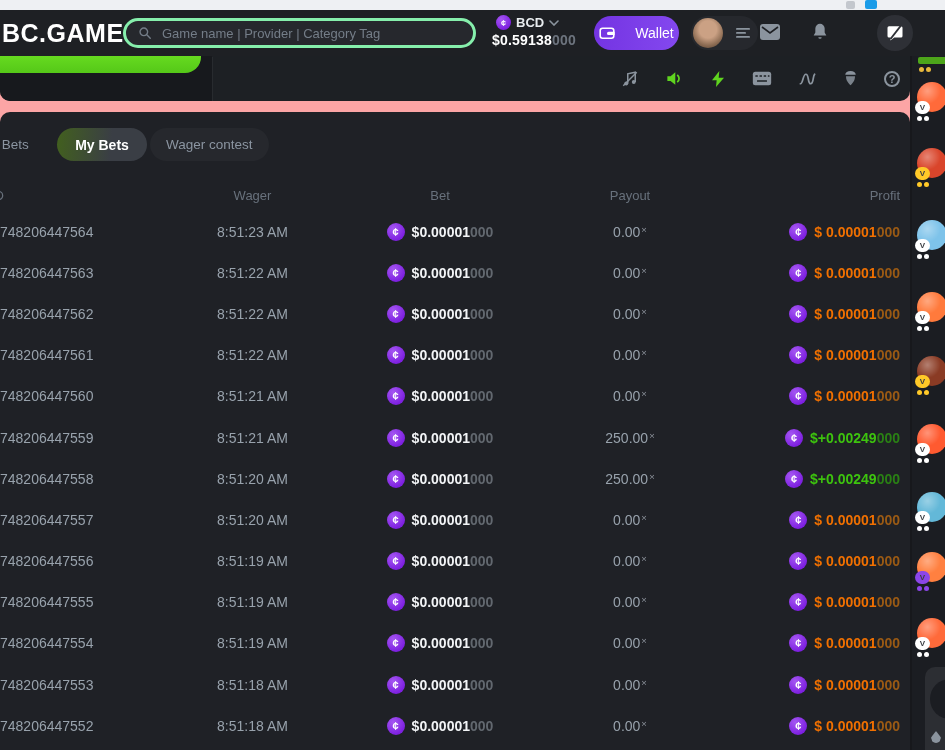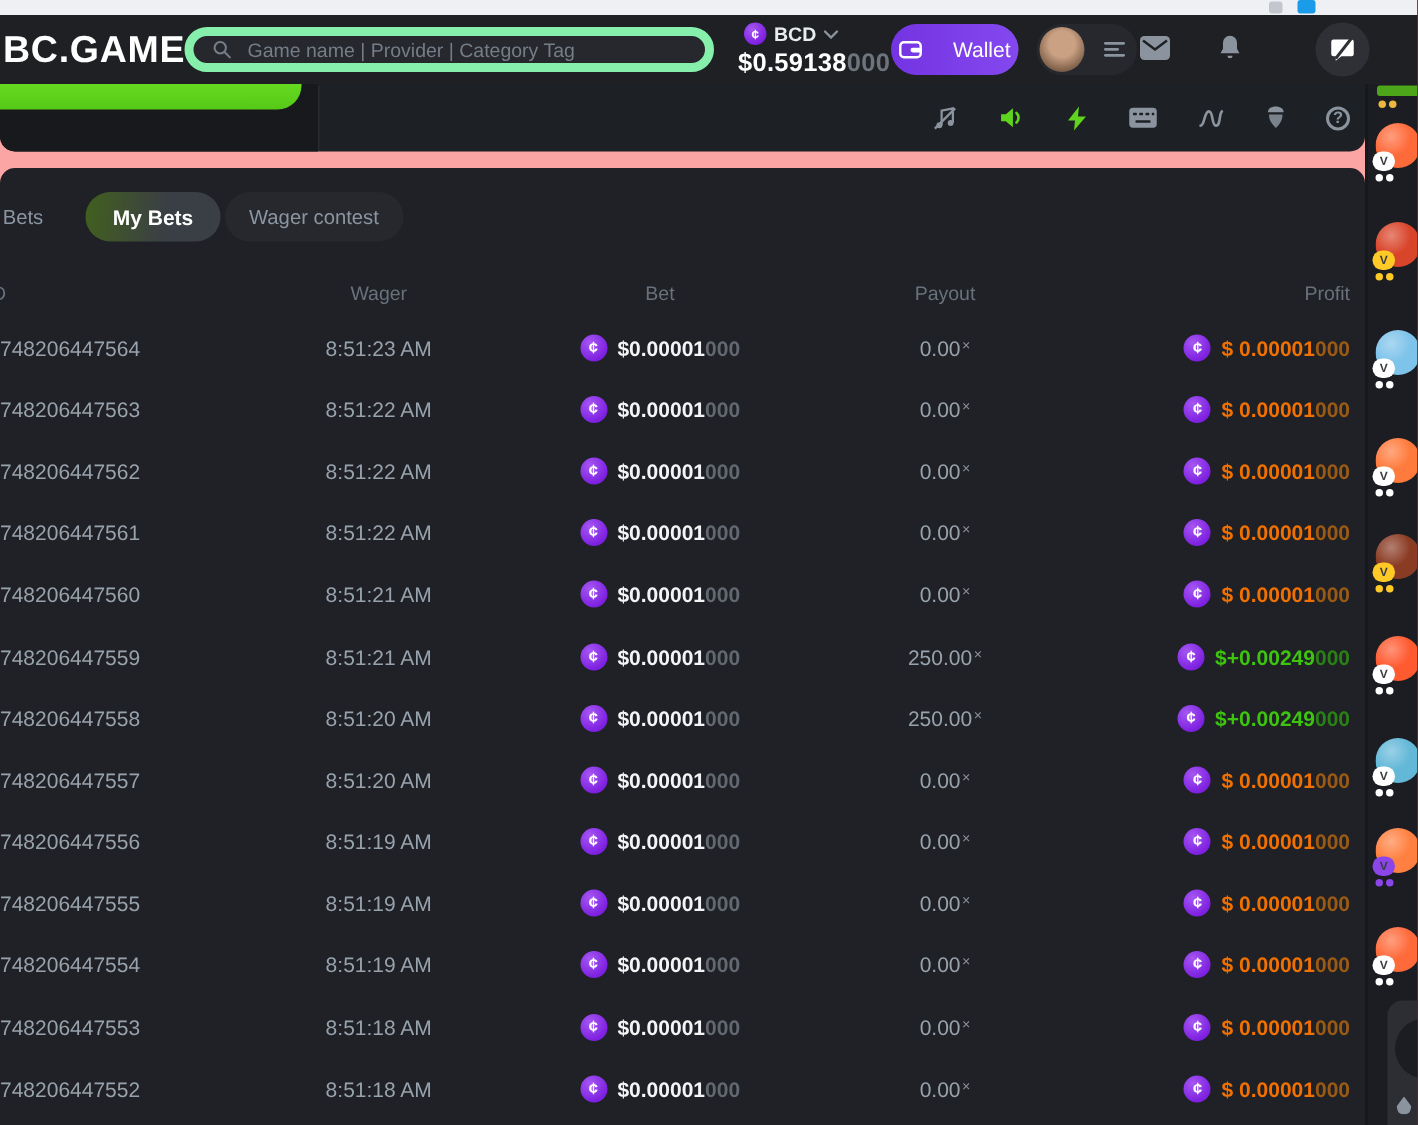--- a/index.html
+++ b/index.html
@@ -7,26 +7,26 @@
   .screen{position:relative;width:945px;height:750px;overflow:hidden;background:#fca5a5;}
 
   
   .browser-strip{position:absolute;left:0;top:0;width:945px;height:10px;background:#eef0f3;}
   .ext-icon{position:absolute;left:846px;top:1px;width:9px;height:8px;background:#c3c7cd;border-radius:2px;}
   .ext-badge{position:absolute;left:865px;top:0px;width:12px;height:9px;background:#1b9ce8;border-radius:2px;}
 
   
   .header{position:absolute;left:0;top:10px;width:945px;height:46px;background:#1e2024;}
   .logo{position:absolute;left:2px;top:9px;font-size:25px;font-weight:900;color:#ffffff;letter-spacing:.5px;}
-  .search{position:absolute;left:123px;top:8px;width:353px;height:30px;border-radius:15px;background:#26282d;border:6px solid #86efac;display:flex;align-items:center;padding:0 12px;gap:8px;color:#747d88;}
+  .search{position:absolute;left:123px;top:8px;width:353px;height:30px;border-radius:15px;background:#26282d;border:3px solid #86efac;display:flex;align-items:center;padding:0 12px;gap:8px;color:#747d88;}
   .search input{background:transparent;border:none;outline:none;color:#aab3bd;font-size:13px;width:100%;}
   .search input::placeholder{color:#747d88;}
   .balance{position:absolute;left:492px;top:5px;width:100px;color:#fff;cursor:pointer;}
   .bal-top{display:flex;align-items:center;gap:5px;font-size:13px;font-weight:bold;color:#e8ecef;padding-left:4px;}
-  .bal-amt{font-size:17px;font-weight:bold;margin-top:2px;letter-spacing:.2px;}
+  .bal-amt{font-size:14px;font-weight:bold;margin-top:2px;letter-spacing:.2px;}
   .bal-amt .dim{color:#6d747e;}
   .wallet-btn{position:absolute;left:594px;top:6px;width:85px;height:34px;border:none;border-radius:17px;background:linear-gradient(90deg,#7434e2,#8448ef);color:#fff;font-size:14px;font-weight:normal;display:flex;align-items:center;justify-content:center;gap:20px;cursor:pointer;text-align:center;}
   .profile{position:absolute;left:691px;top:6px;width:67px;height:34px;border-radius:17px;background:#26282d;display:flex;align-items:center;padding:0 8px 0 2px;justify-content:space-between;cursor:pointer;}
   .avatar{width:30px;height:30px;border-radius:50%;background:radial-gradient(circle at 50% 38%,#cba184 36%,#8a6a52 68%,#4b3a2e 100%);}
   .icon-btn{position:absolute;border:none;background:transparent;color:#8b949e;cursor:pointer;padding:0;}
   .mail-btn{left:760px;top:14px;}
   .bell-btn{left:812px;top:12px;}
   .chat-toggle{left:877px;top:5px;width:36px;height:36px;border-radius:50%;background:#2e3036;display:flex;align-items:center;justify-content:center;}
 
   

